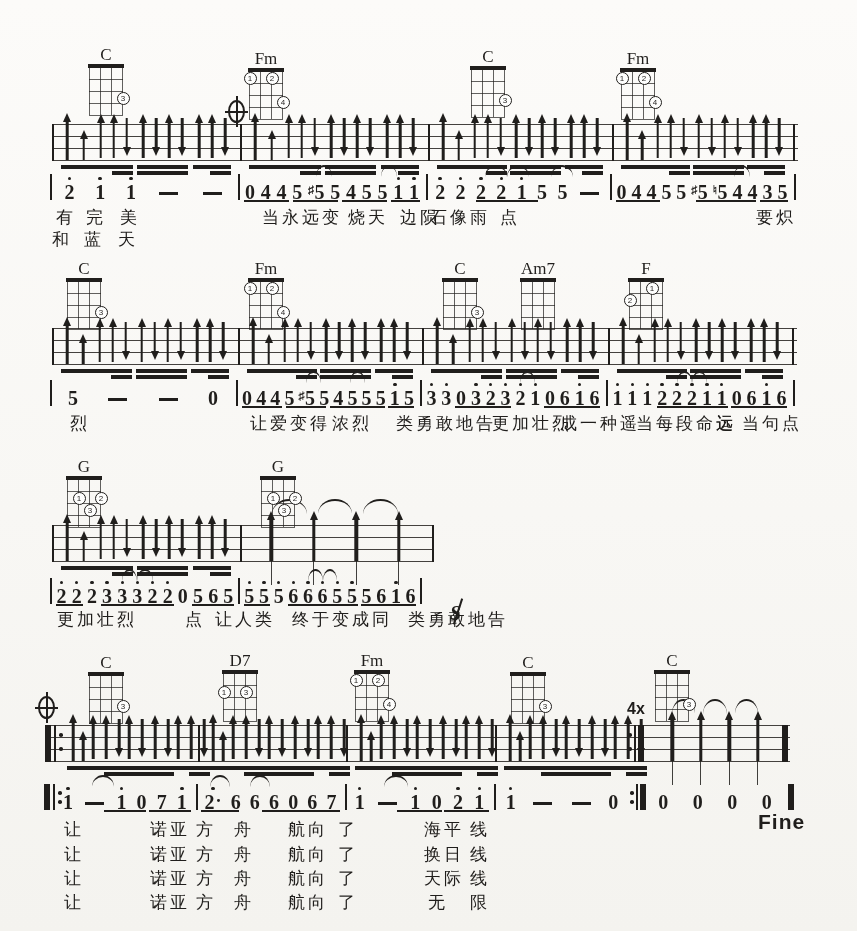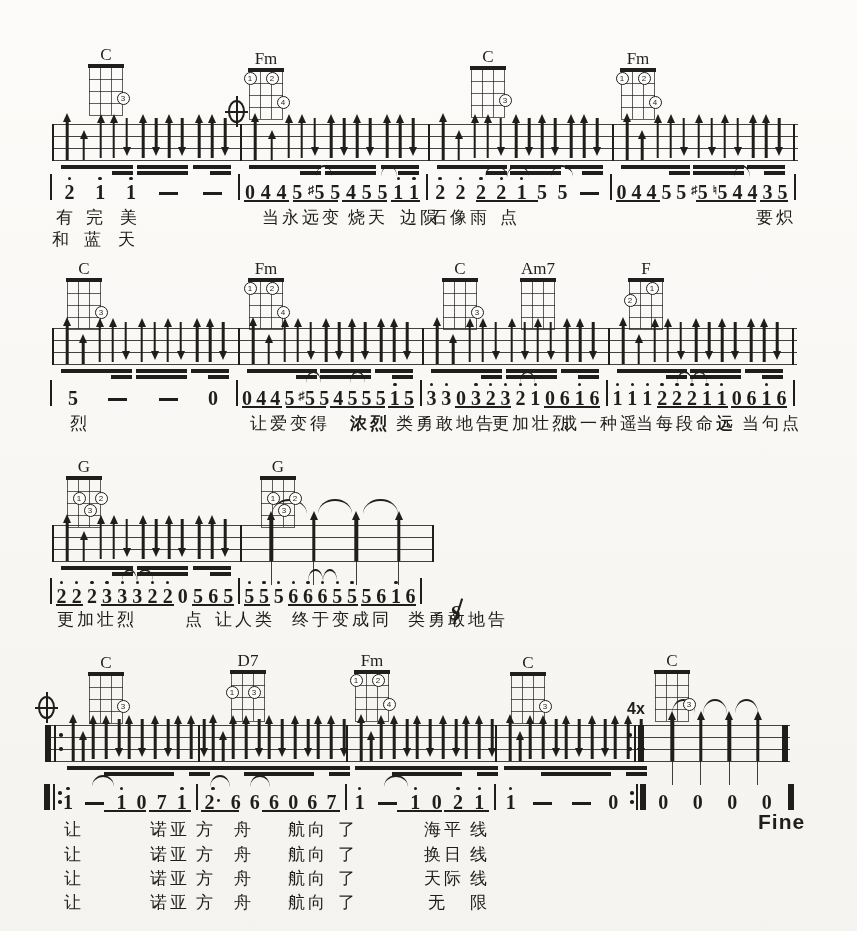--- a/index.html
+++ b/index.html
@@ -880,21 +880,21 @@
           </span>
         </div>
         <div class="nArc" style="left: 37.5%; width: 8.33333%;"></div>
         <div class="nArc" style="left: 45.8333%; width: 8.33333%;"></div>
         <div class="nUl" style="left: 26%; width: 39.6667%;"></div>
         <div class="nUl" style="left: 67.6667%; width: 31.3333%;"></div>
       </div>
     </div>
     <div class="lyr" style="left: 70px; top: 412px;">烈</div>
     <div class="lyr" style="left: 250px; top: 412px;">让爱变得</div>
-    <div class="lyr" style="left: 350px; top: 412px; font-weight: bold;">浓烈</div>
+    <div class="lyr" style="left: 332px; top: 412px;">浓烈</div>
     <div class="lyr" style="left: 396px; top: 412px;">类勇敢地告</div>
     <div class="lyr" style="left: 492px; top: 412px;">更加壮烈</div>
     <div class="lyr" style="left: 560px; top: 412px;">成一种遥</div>
     <div class="lyr" style="left: 636px; top: 412px;">当每段命运</div>
     <div class="lyr" style="left: 716px; top: 412px;">远</div>
     <div class="lyr" style="left: 742px; top: 412px;">当句点</div>
     <div class="chord" style="left: 64px; top: 260px;">
       <div class="chordlab">C</div>
       <div class="chordgrid">
         <div class="cv" style="left: 0px;"></div>
@@ -1610,21 +1610,21 @@
         <div class="cv" style="left: 33px;"></div>
         <div class="ch" style="top: 0px;"></div>
         <div class="ch" style="top: 12px;"></div>
         <div class="ch" style="top: 24px;"></div>
         <div class="ch" style="top: 36px;"></div>
         <div class="ch" style="top: 48px;"></div>
         <div class="nut"></div>
         <div class="fdot" style="left: 27.5px; top: 24.5px;">3</div>
       </div>
     </div>
-    <div class="chord" style="left: 220px; top: 652px; margin-left: 8px;">
+    <div class="chord" style="left: 220px; top: 652px;">
       <div class="chordlab">D7</div>
       <div class="chordgrid">
         <div class="cv" style="left: 0px;"></div>
         <div class="cv" style="left: 11px;"></div>
         <div class="cv" style="left: 22px;"></div>
         <div class="cv" style="left: 33px;"></div>
         <div class="ch" style="top: 0px;"></div>
         <div class="ch" style="top: 12px;"></div>
         <div class="ch" style="top: 24px;"></div>
         <div class="ch" style="top: 36px;"></div>

